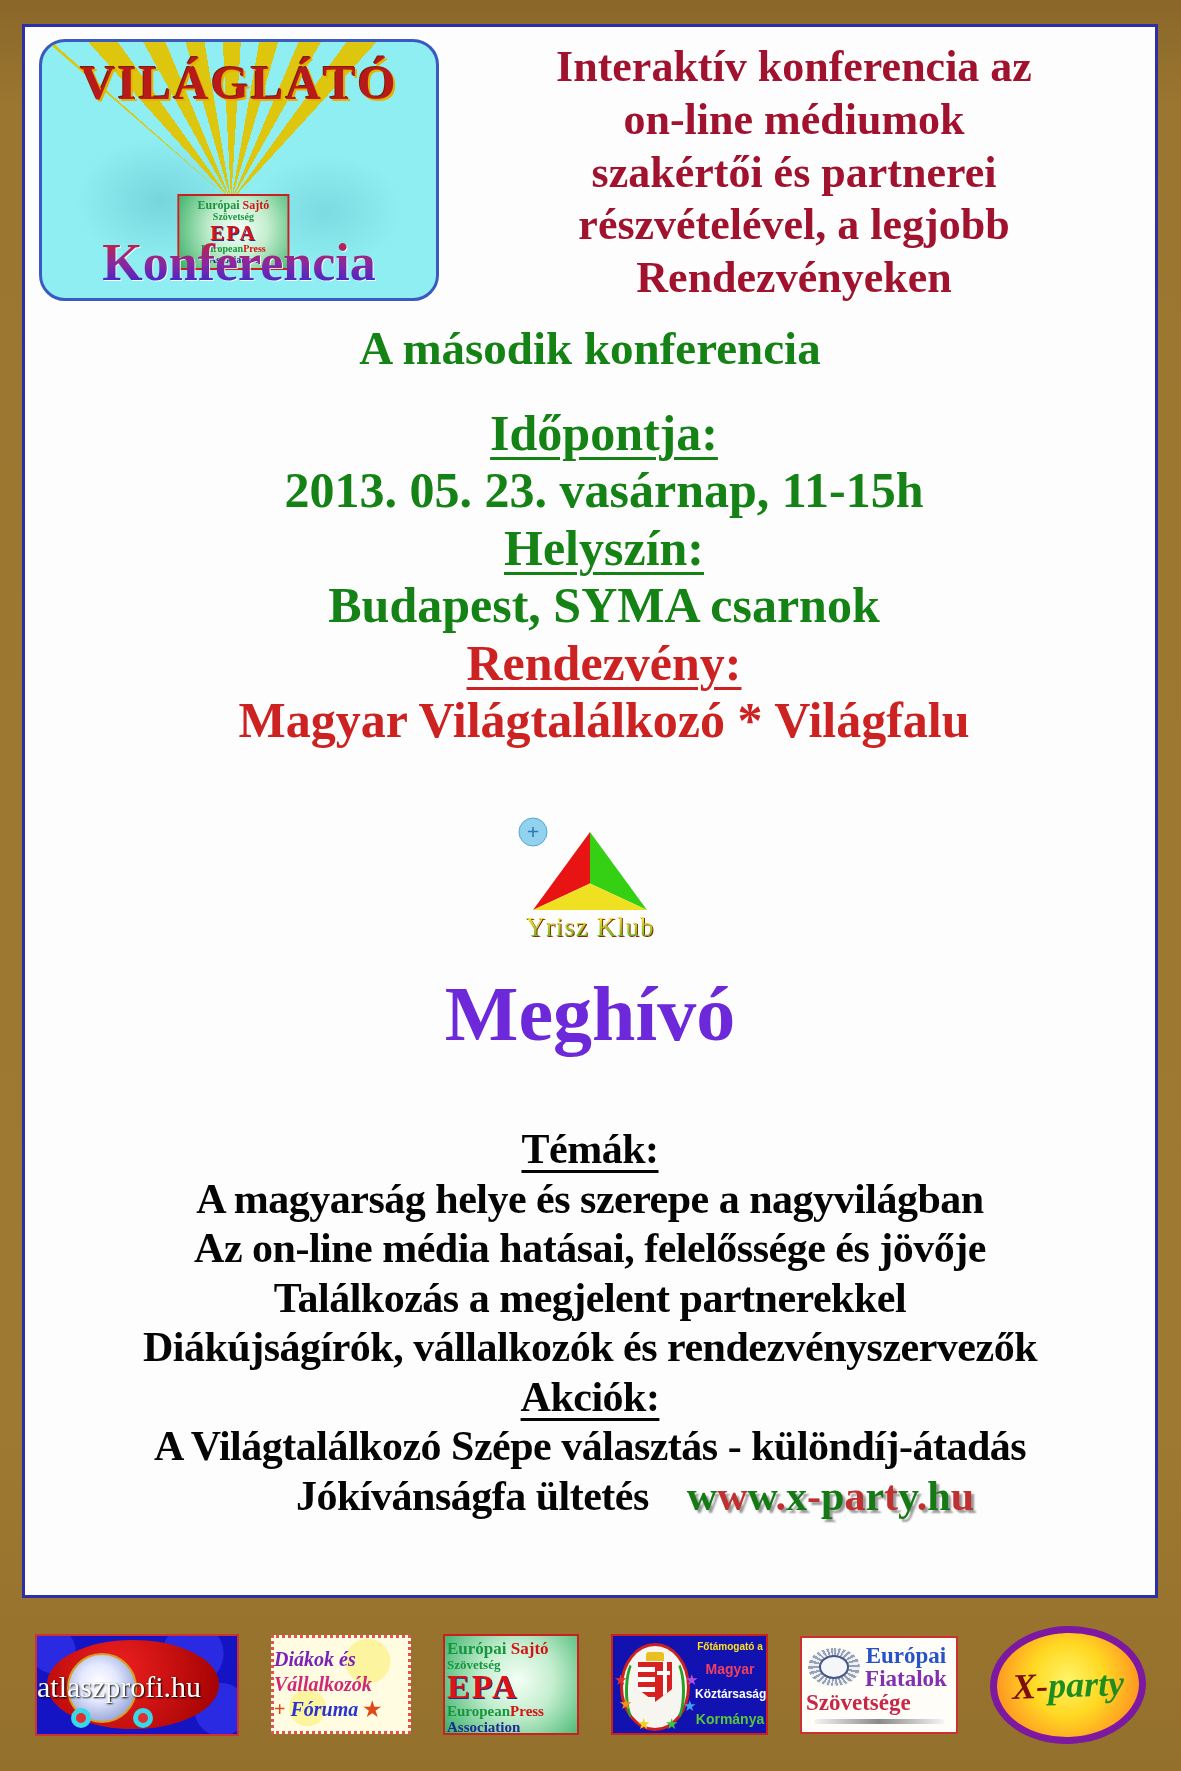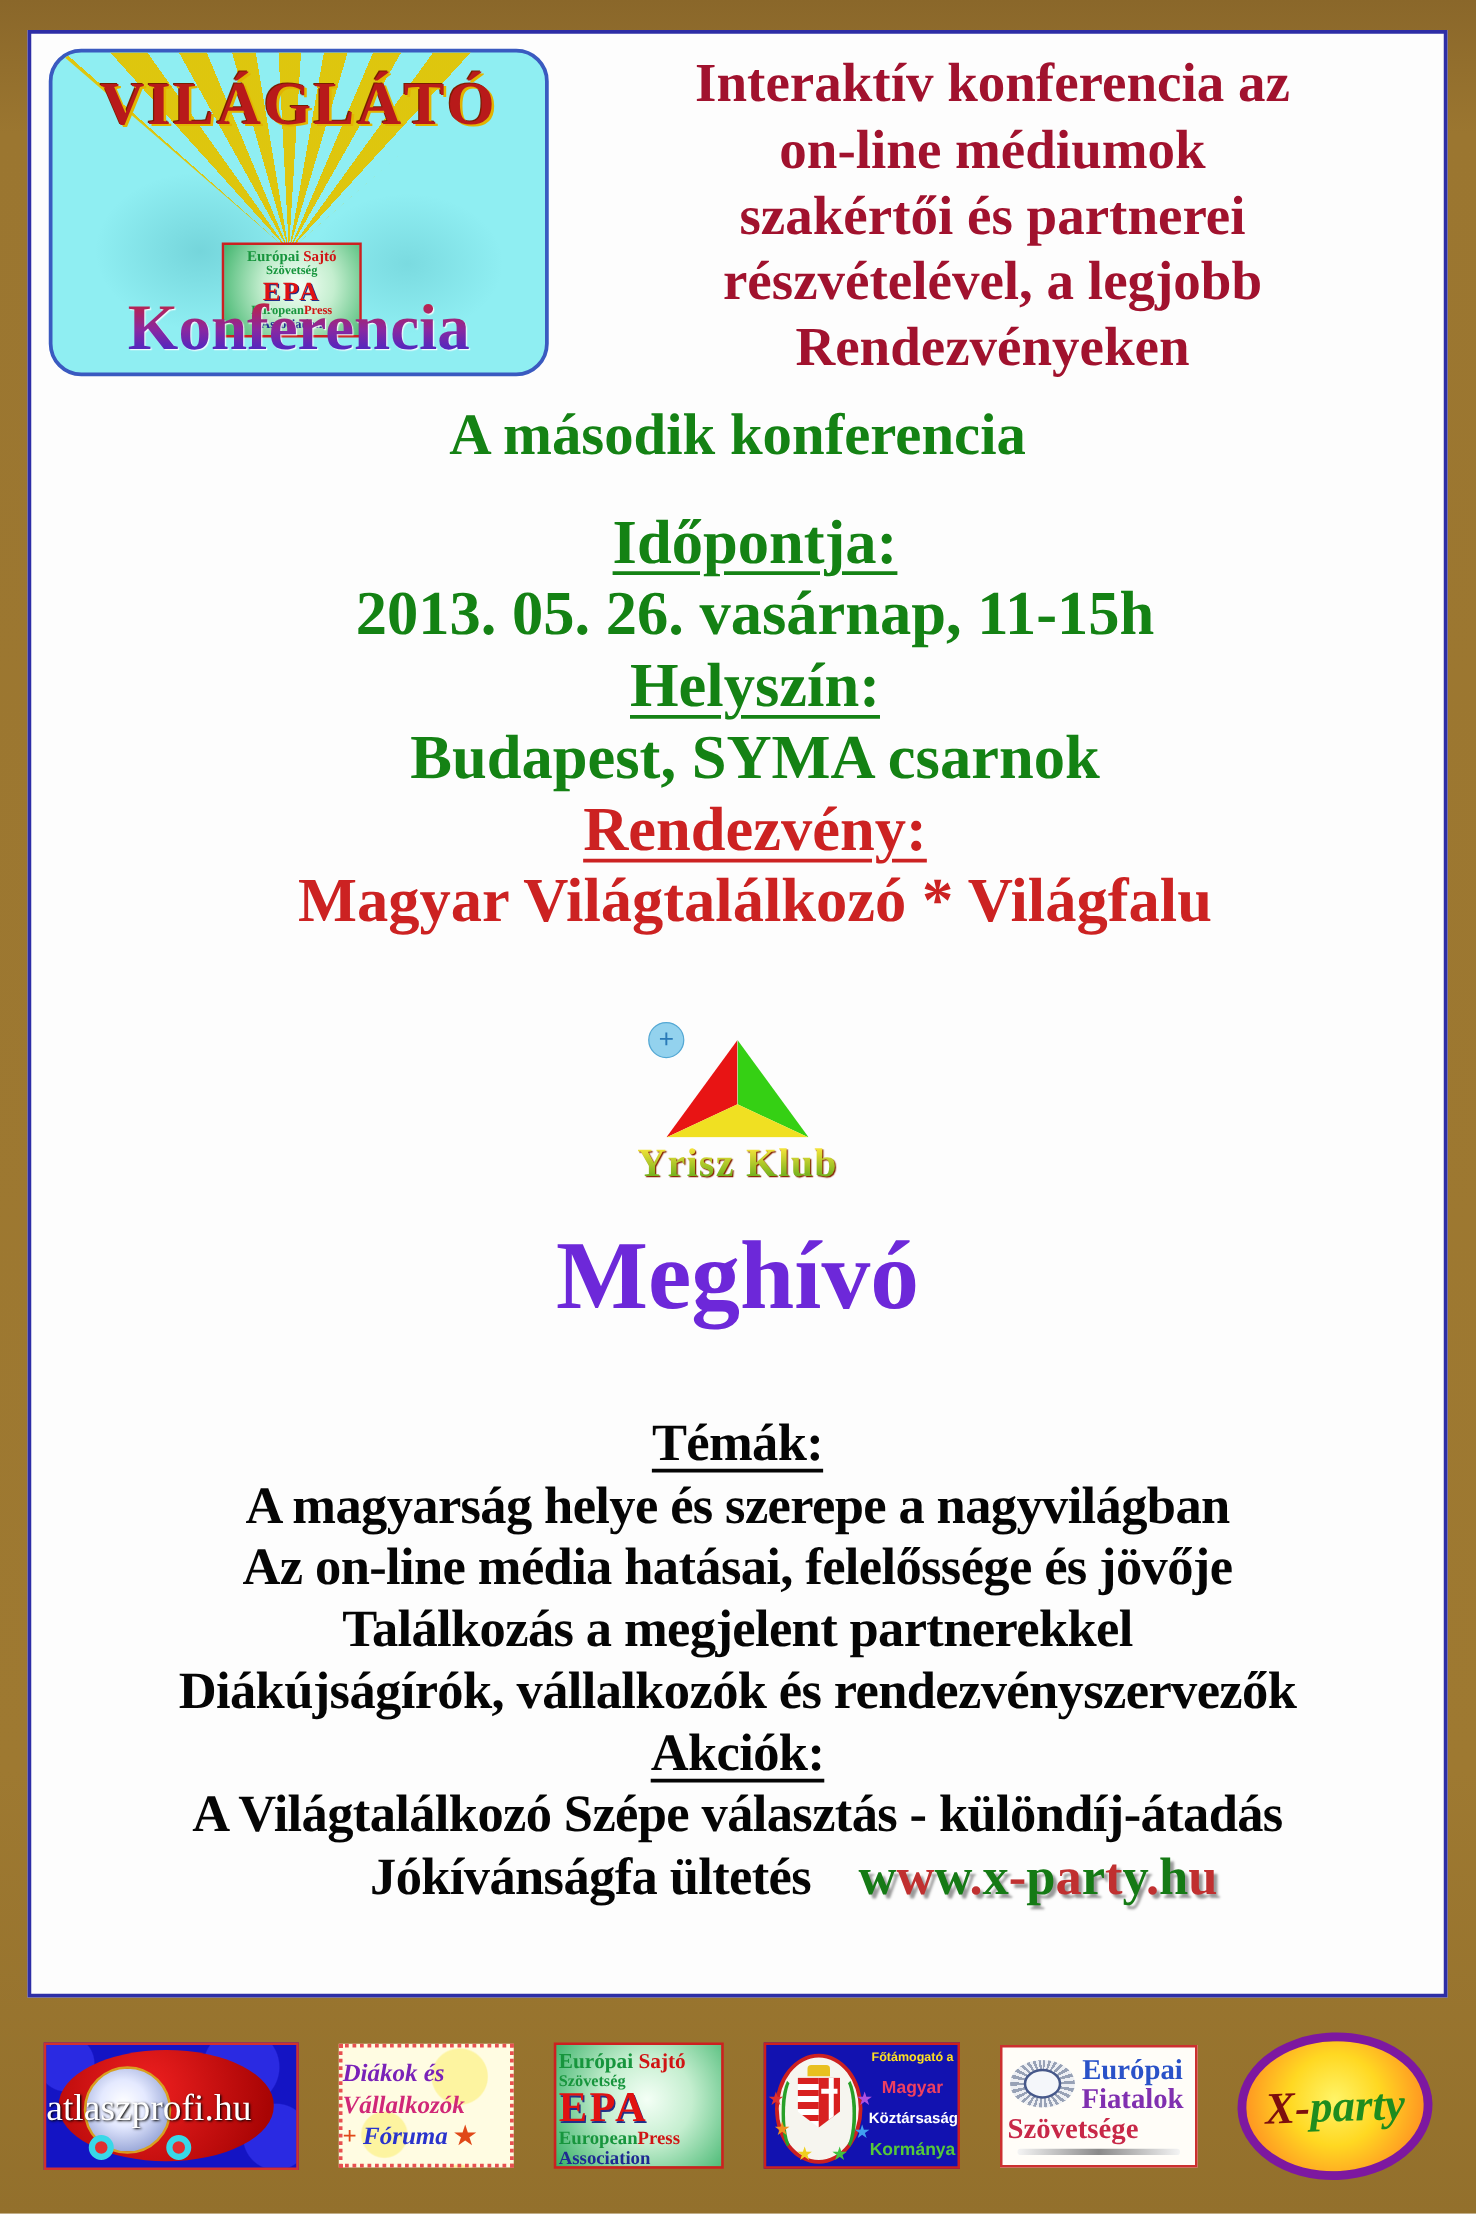--- a/index.html
+++ b/index.html
@@ -43,21 +43,21 @@
   .yrisz{margin-top:82px;}
   .tri{position:relative;width:114px;height:78px;margin:0 auto;}
   .tri>div{position:absolute;inset:0;}
   .tri-red{background:#e81414;clip-path:polygon(50% 0%,0% 100%,50% 66%);}
   .tri-green{background:#35d014;clip-path:polygon(50% 0%,100% 100%,50% 66%);}
   .tri-yellow{background:#f0e022;clip-path:polygon(0% 100%,100% 100%,50% 66%);}
   .tri-circle{position:absolute;left:50%;top:60%;transform:translate(-50%,-50%);width:27px;height:27px;
               border-radius:50%;background:#93d2ee;border:1px solid #54a8d4;
               display:flex;align-items:center;justify-content:center;
               font-size:22px;font-weight:bold;color:#2a7ab8;line-height:1;}
-  .yrisz-label{width:fit-content;margin:2px auto 0;font-size:32px;font-weight:bold;letter-spacing:1px;
+  .yrisz-label{width:fit-content;margin:2px auto 0;font-size:27px;font-weight:normal;letter-spacing:1px;
                background:linear-gradient(180deg,#f2e238 20%,#5aa818 90%);
                -webkit-background-clip:text;background-clip:text;color:transparent;
                filter:drop-shadow(1px 1px 0 #8a2a08);}
   
   .invite{margin-top:26px;font-size:78px;font-weight:bold;color:#6d28d9;}
   .sections{margin-top:66px;font-size:42px;line-height:1.18;font-weight:bold;color:#050505;letter-spacing:-0.5px;}
   .lastrow{display:flex;justify-content:center;align-items:baseline;gap:38px;transform:translateX(45px);}
   .website{font-size:42px;letter-spacing:0;text-shadow:3px 3px 2px #9a9a9a;}
   .mc-a{color:#157a15;} .mc-b{color:#c03030;}
   
@@ -156,21 +156,21 @@
         <div>szakértői és partnerei</div>
         <div>részvételével, a legjobb</div>
         <div>Rendezvényeken</div>
       </div>
     </div>
 
     <div class="subtitle">A második konferencia</div>
 
     <div class="schedule">
       <div class="green uline">Időpontja:</div>
-      <div class="green">2013. 05. 26. vasárnap, 11-15h</div>
+      <div class="green">2013. 05. 23. vasárnap, 11-15h</div>
       <div class="green uline">Helyszín:</div>
       <div class="green">Budapest, SYMA csarnok</div>
       <div class="redtx uline">Rendezvény:</div>
       <div class="redtx">Magyar Világtalálkozó * Világfalu</div>
     </div>
 
     <div class="yrisz">
       <div class="tri">
         <div class="tri-red"></div>
         <div class="tri-green"></div>

